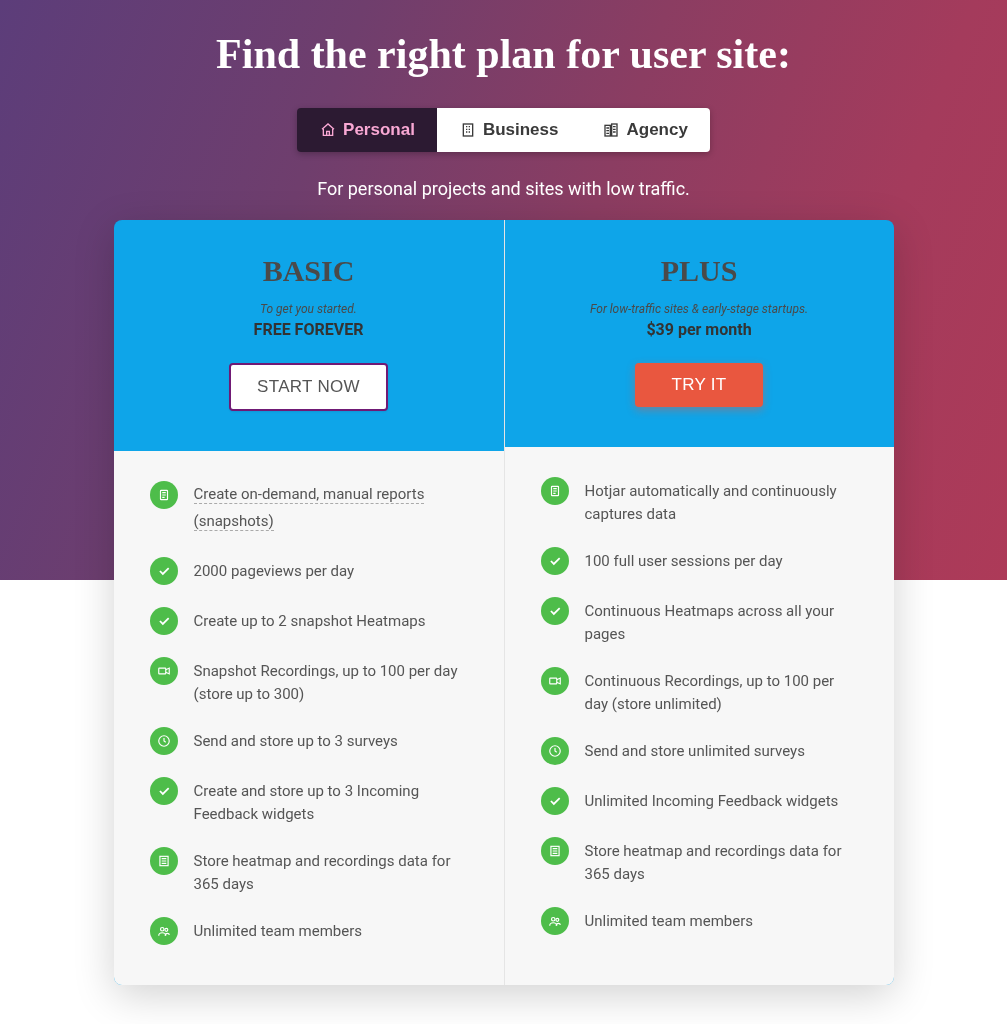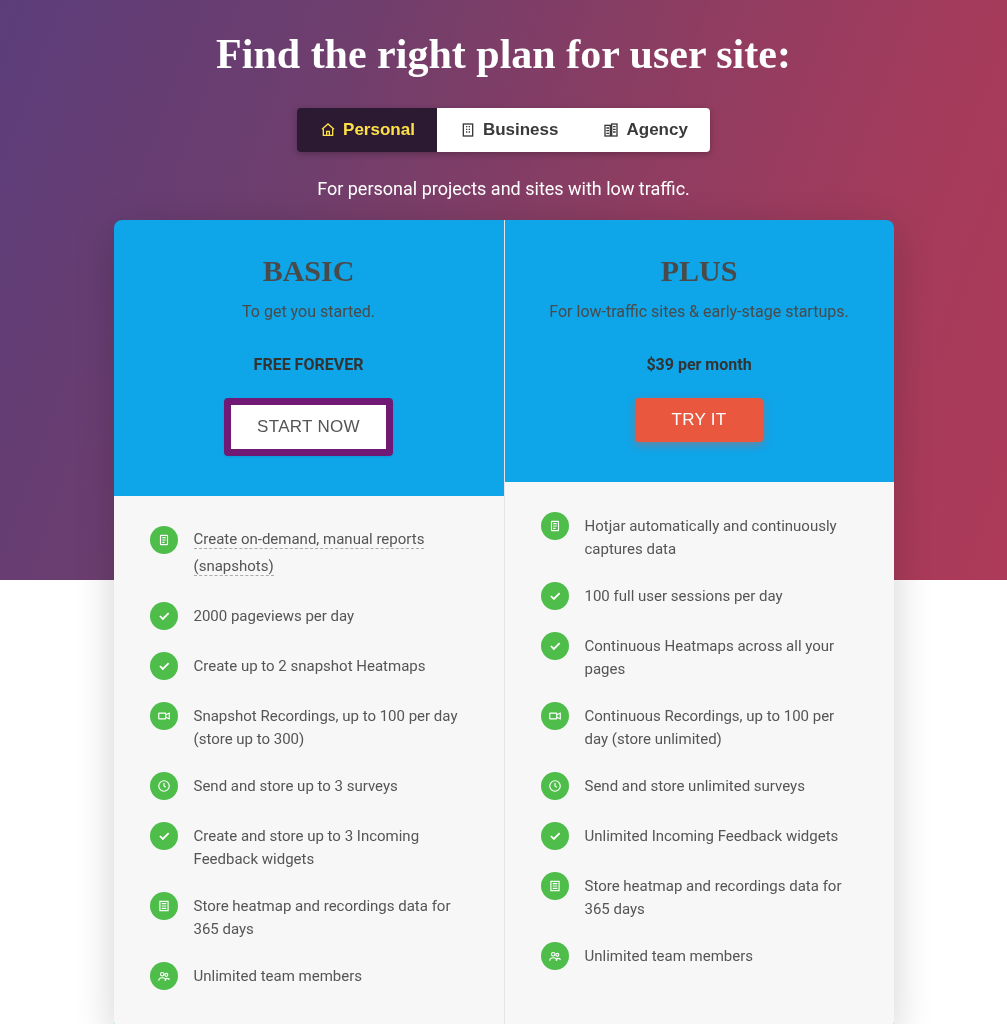--- a/index.html
+++ b/index.html
@@ -36,21 +36,21 @@
     padding: 12px 22px;
     background: #fff;
     color: #3a3a3a;
     font-size: 17px;
     font-weight: 600;
     cursor: pointer;
     border: none;
   }
   .tab.active {
     background: #2c1a32;
-    color: #fde047;
+    color: #f9a8d4;
   }
   .tab .ic { width: 18px; height: 18px; display:inline-flex; align-items:center; justify-content:center; }
   .subheading {
     color: #fff;
     font-size: 18px;
     margin-top: 26px;
   }
   .card-wrap {
     position: relative;
     margin: -360px auto 40px;
@@ -76,42 +76,43 @@
   }
   .plan-name {
     font-family: Georgia, "Times New Roman", serif;
     font-size: 30px;
     font-weight: 700;
     color: #4a4a4a;
     margin-bottom: 14px;
   }
   .plan-desc {
     color: #4a4a4a;
-    font-size: 16px;
-    margin-bottom: 34px;
+    font-size: 12px;
+    margin-bottom: 4px;
+    font-style: italic;
   }
   .plan-price {
     font-weight: 700;
     color: #333;
     font-size: 16px;
     margin-bottom: 24px;
   }
   .plan-cta {
     display: inline-block;
     font-size: 17px;
     padding: 12px 26px;
     border-radius: 4px;
     cursor: pointer;
     font-weight: 500;
     letter-spacing: .3px;
   }
   .cta-outline {
     background: #fff;
     color: #555;
-    border: 7px solid #701a75;
+    border: 2px solid #701a75;
     box-shadow: 0 1px 2px rgba(0,0,0,0.08);
   }
   .cta-primary {
     background: #e9573f;
     color: #fff;
     border: none;
     box-shadow: 0 3px 8px rgba(233,87,63,0.45);
     padding: 12px 36px;
   }
   .plan-body {

